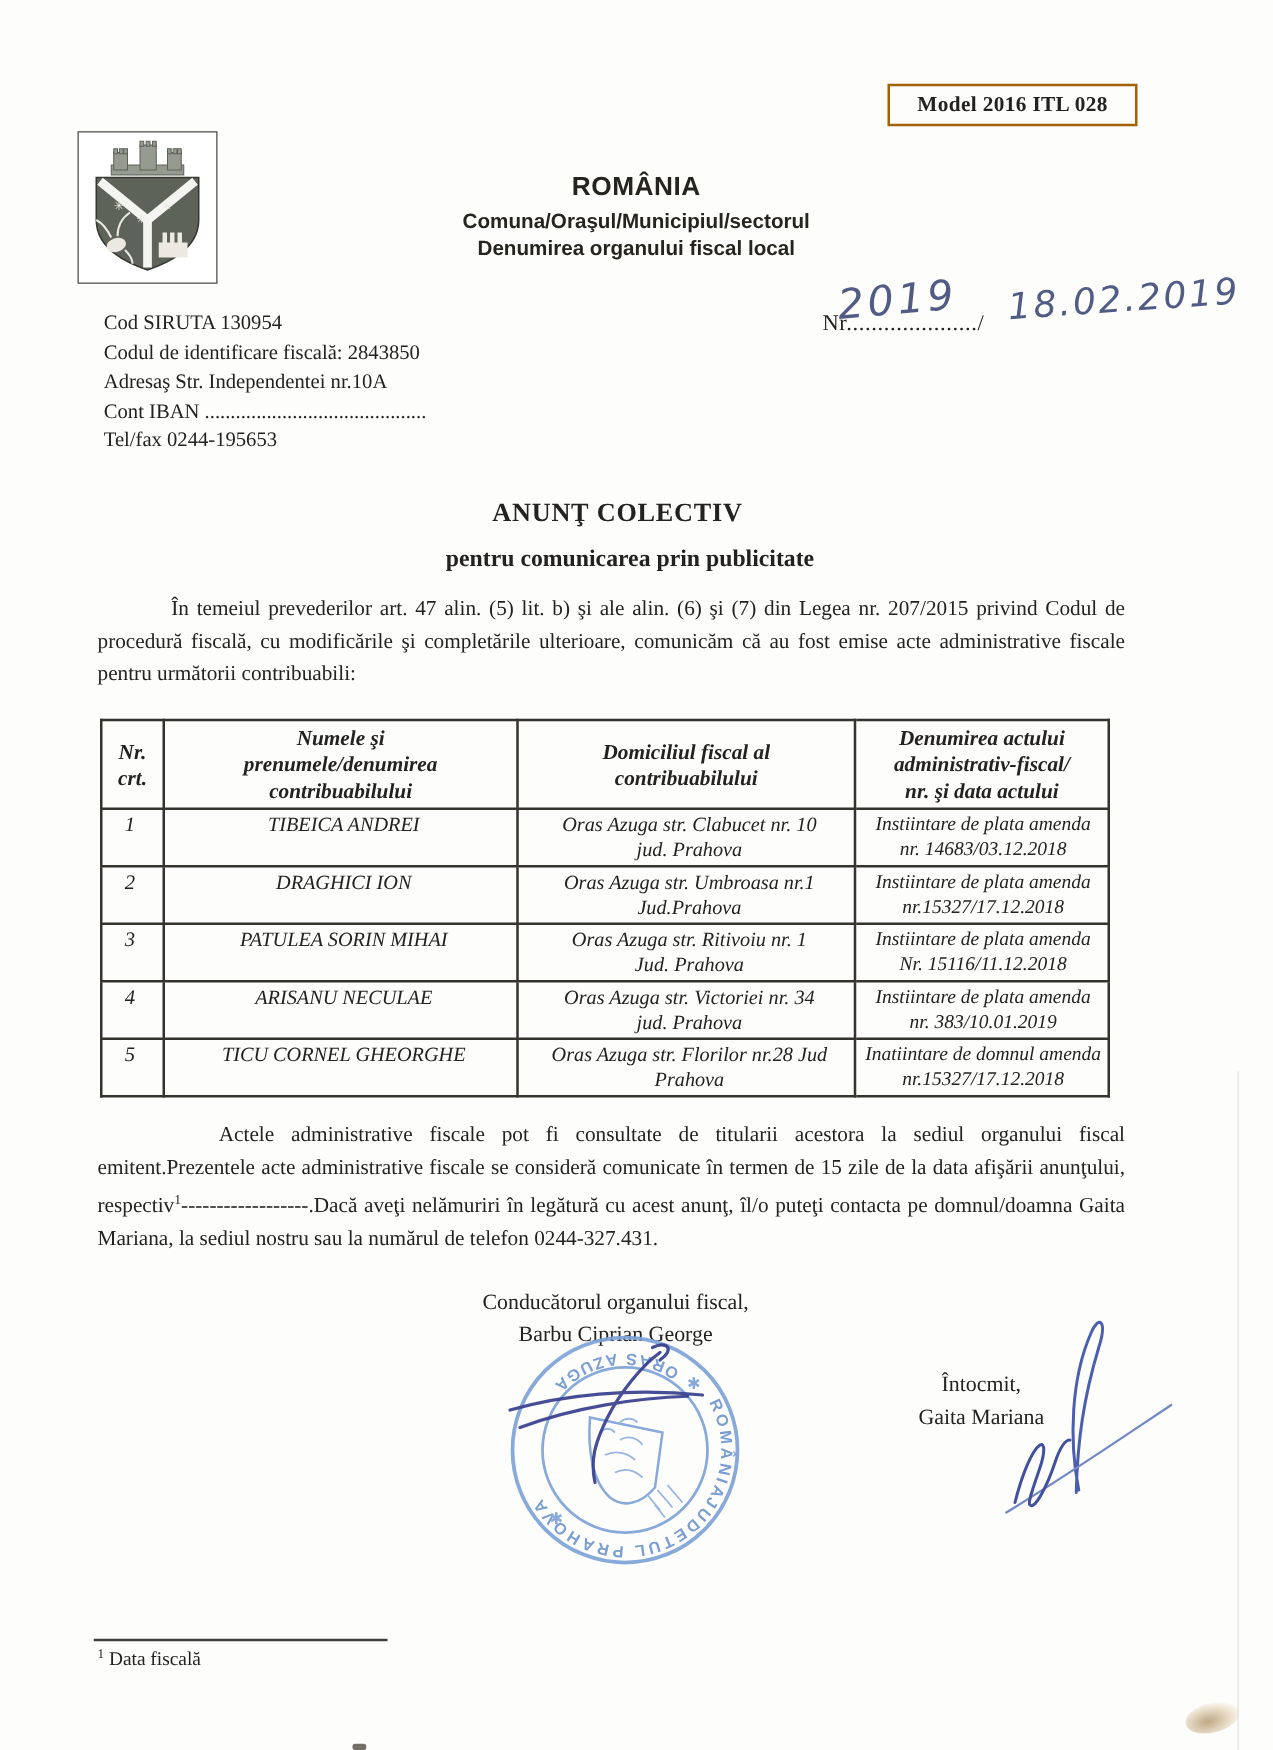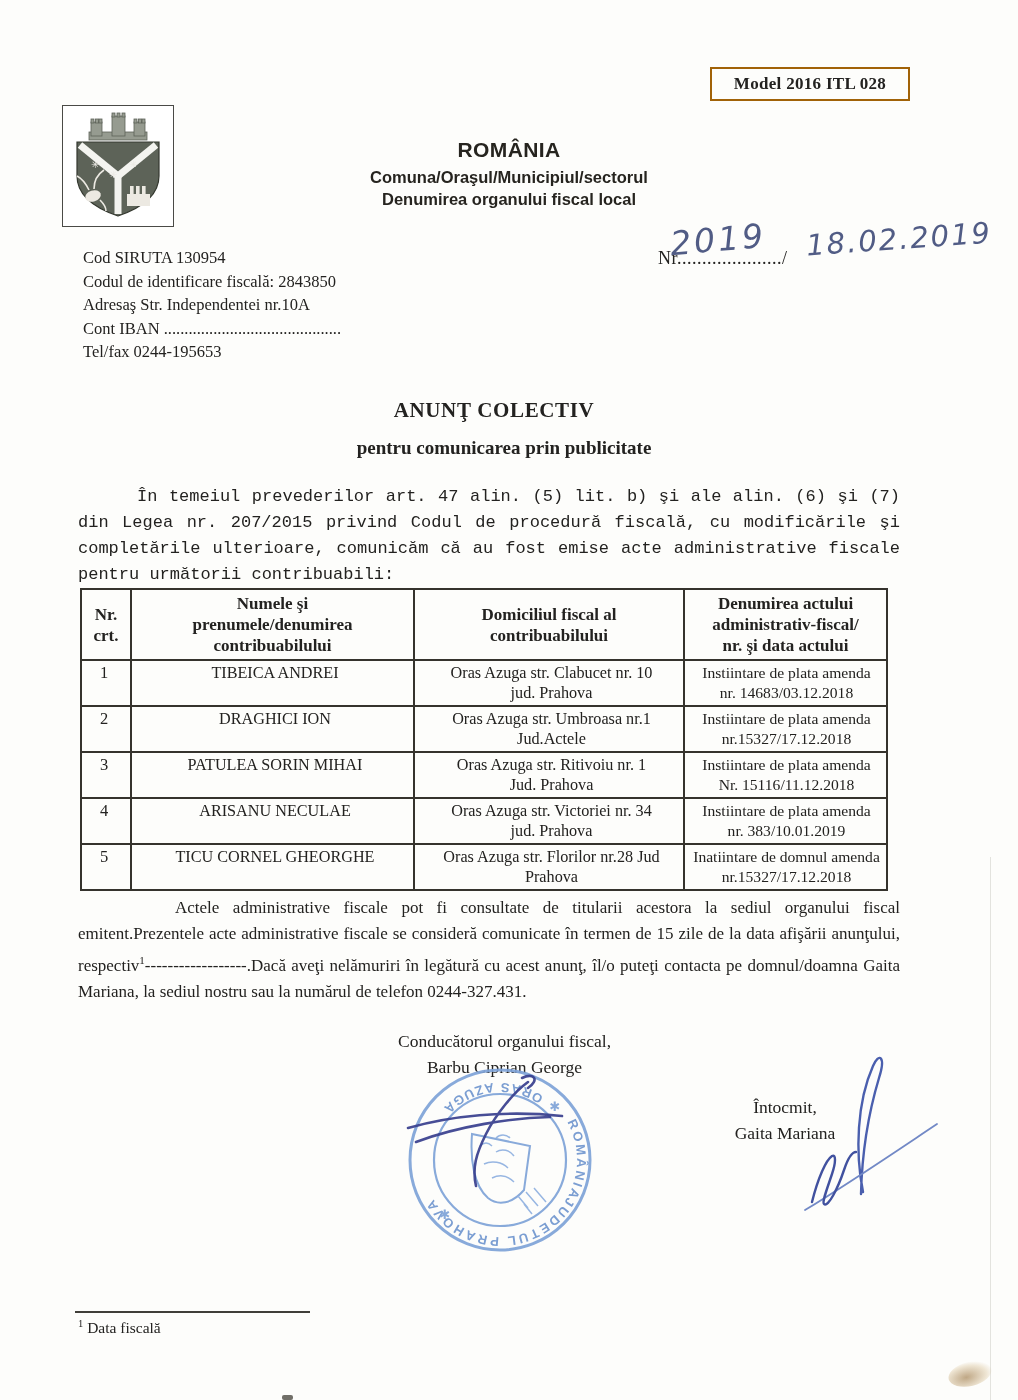--- a/index.html
+++ b/index.html
@@ -32,33 +32,33 @@
   .nr-line{position:absolute;left:658px;top:248px;font-size:18px;letter-spacing:.5px;}
   .hw{position:absolute;font-family:"DejaVu Sans",sans-serif;font-style:italic;color:#515c85;}
   .hw-number{left:670px;top:220px;font-size:33px;transform:rotate(-5deg);letter-spacing:3px;}
   .hw-date{left:806px;top:222px;font-size:29px;transform:rotate(-4deg);letter-spacing:2px;}
   
   .doc-title{position:absolute;left:0;top:398px;width:988px;text-align:center;font-weight:bold;}
   .doc-title .t1{font-size:21px;letter-spacing:.6px;}
   .doc-title .t2{font-size:19px;margin-top:14px;padding-left:20px;}
   
   .para{position:absolute;left:78px;width:822px;margin:0;font-size:17px;line-height:26px;text-align:justify;}
-  .intro{top:484px;text-indent:59px;font-family:Liberation Mono, monospace;}
+  .intro{top:474px;text-indent:59px;}
   .closing{top:895px;text-indent:97px;}
   .closing sup{font-size:11px;}
   
-  table.contrib{position:absolute;left:80px;top:588px;border-collapse:collapse;table-layout:fixed;width:806px;}
+  table.contrib{position:absolute;left:80px;top:575px;border-collapse:collapse;table-layout:fixed;width:806px;font-style:italic;}
   table.contrib th,table.contrib td{border:2px solid #35332d;vertical-align:top;overflow:hidden;text-align:center;}
   table.contrib th{font-size:17px;font-weight:bold;line-height:21px;text-align:center;padding:3px 2px;height:62px;vertical-align:middle;}
   table.contrib td{font-size:16.2px;line-height:20px;padding:2px 4px 2px 9px;height:38px;}
   table.contrib td.nr{text-align:center;padding-left:0;font-size:16.5px;}
   table.contrib td div{white-space:nowrap;}
   table.contrib td.act{font-size:15.6px;padding-left:6px;}
   
-  .sig-head{position:absolute;left:0;top:1028px;width:985px;text-align:center;font-size:17.5px;line-height:26px;padding-left:12px;}
+  .sig-head{position:absolute;left:0;top:1028px;width:985px;text-align:center;font-size:17.5px;line-height:26px;}
   .prepared{position:absolute;left:690px;top:1094px;width:190px;text-align:center;font-size:17.5px;line-height:26px;}
   .stamp-svg{position:absolute;left:400px;top:1060px;opacity:.92;}
   .headsig-svg{position:absolute;left:395px;top:1072px;}
   .prepsig-svg{position:absolute;left:785px;top:1040px;}
   
   .foot-line{position:absolute;left:75px;top:1311px;width:235px;border-top:2px solid #403e39;}
   .footnote{position:absolute;left:78px;top:1318px;font-size:15.5px;}
   .footnote sup{font-size:10.5px;}
   
   .scan-line{position:absolute;left:990px;top:857px;width:1px;height:543px;background:rgba(205,205,198,.55);}
@@ -182,21 +182,21 @@
         <td class="act">
             <div>Instiintare de plata amenda</div>
             <div>nr. 14683/03.12.2018</div>
           </td>
       </tr>
       <tr>
         <td class="nr">2</td>
         <td>DRAGHICI ION</td>
         <td>
             <div>Oras Azuga str. Umbroasa nr.1</div>
-            <div>Jud.Actele</div>
+            <div>Jud.Prahova</div>
           </td>
         <td class="act">
             <div>Instiintare de plata amenda</div>
             <div>nr.15327/17.12.2018</div>
           </td>
       </tr>
       <tr>
         <td class="nr">3</td>
         <td>PATULEA SORIN MIHAI</td>
         <td>

